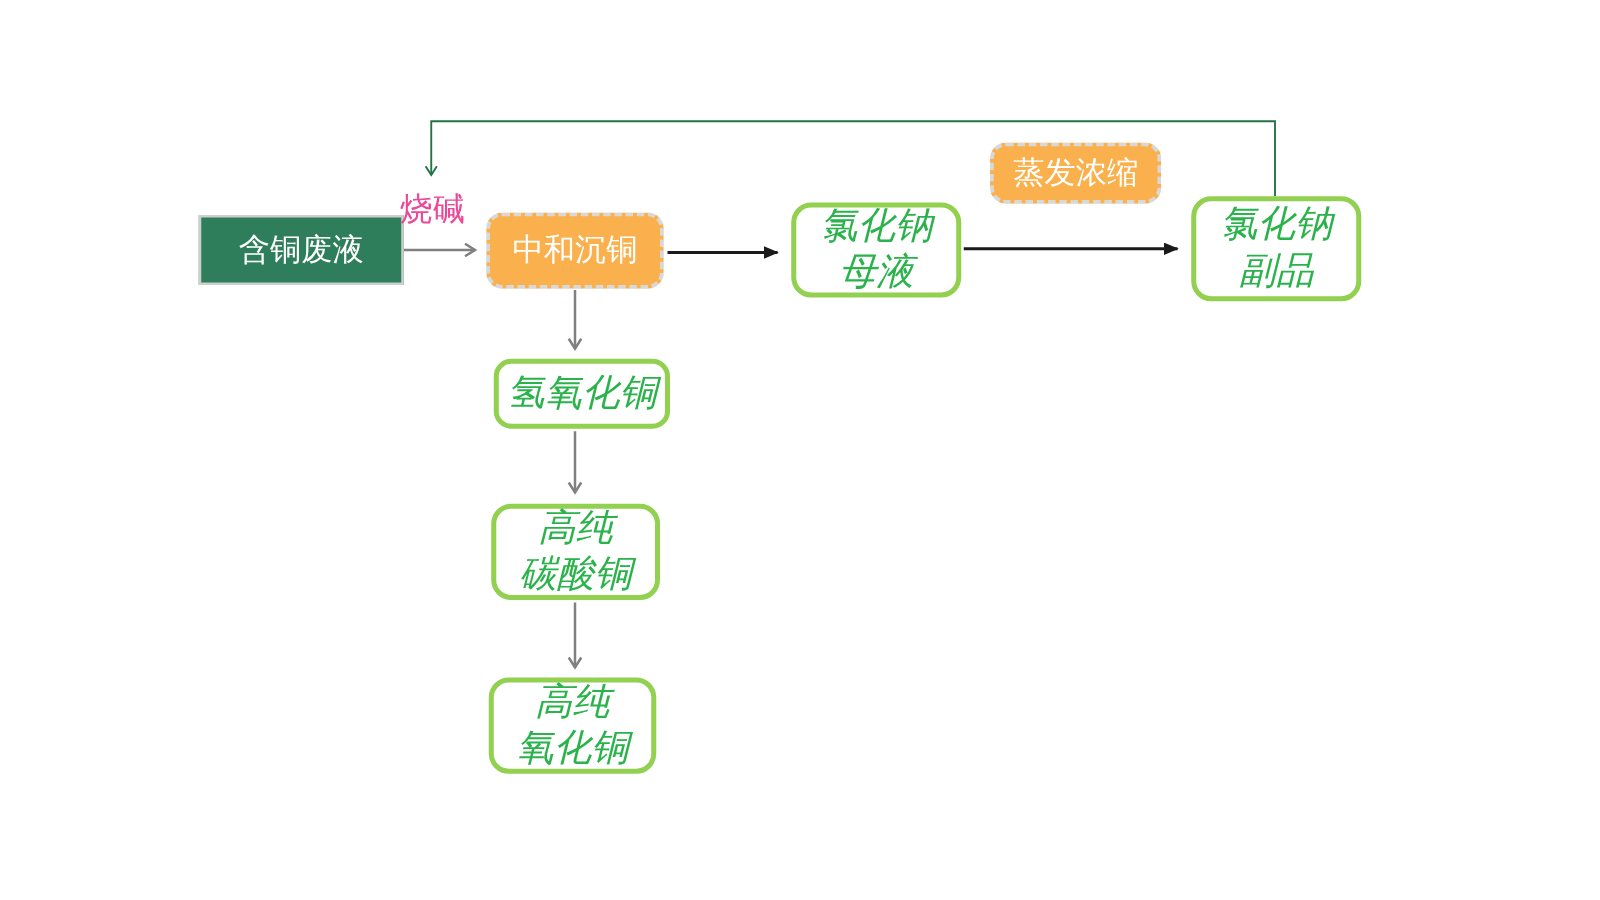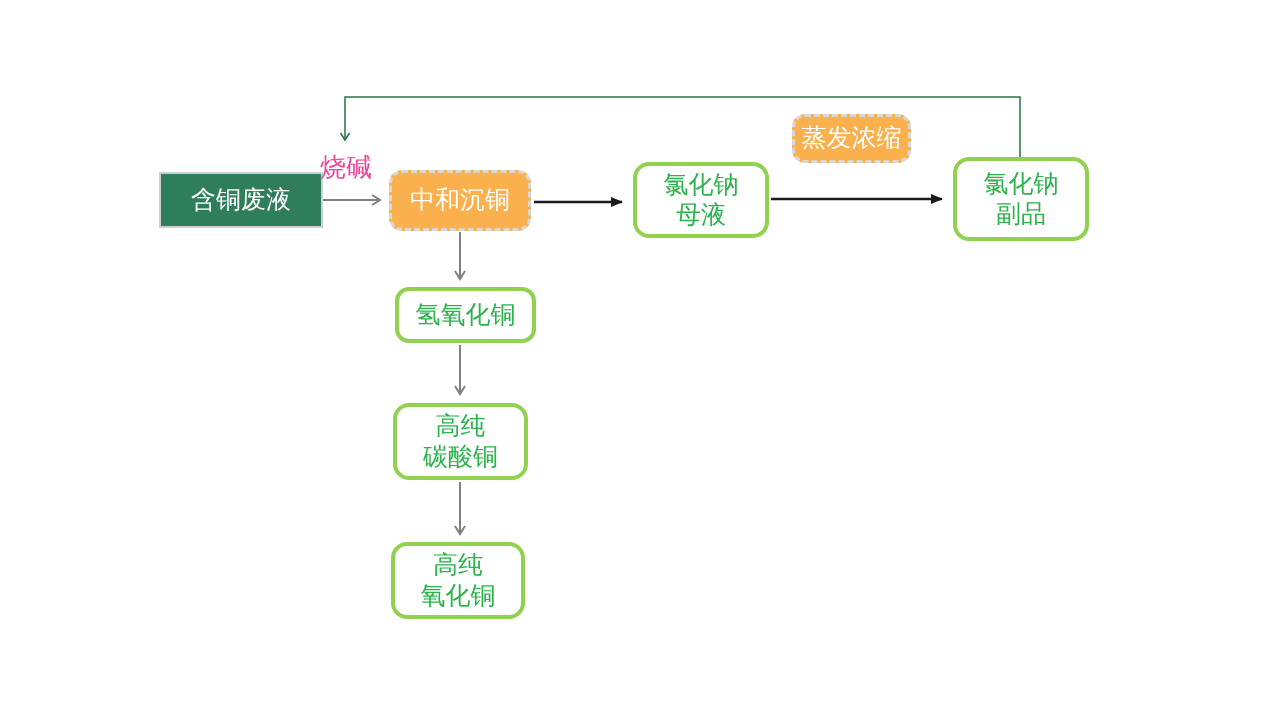--- a/index.html
+++ b/index.html
@@ -47,21 +47,22 @@
     border: 3px dashed #d8d8d8;
     border-radius: 13px;
     color: #ffffff;
     font-size: 25px;
   }
   .product-box {
     background: #ffffff;
     border: 4px solid var(--green-border, #92d050);
     border-radius: 16px;
     color: var(--green-text, #2bb34b);
-    font-size: 25px;
+    font-size: 30px;
+    font-style: italic;
   }
   .free-label {
     position: absolute;
     color: #ec4899;
     font-size: 26px;
     text-align: center;
   }
 </style>
 </head>
 <body>
@@ -98,21 +99,21 @@
 
   <div class="node process-box" style="left:389px; top:170px; width:142px; height:61px;">
     <span>中和沉铜</span>
   </div>
 
   <div class="node product-box" style="left:633px; top:162px; width:136px; height:76px;">
     <span>氯化钠</span>
     <span>母液</span>
   </div>
 
-  <div class="node process-box" style="left:792px; top:114px; width:119px; height:49px;">
+  <div class="node process-box" style="left:792px; top:114px; width:137px; height:49px;">
     <span>蒸发浓缩</span>
   </div>
 
   <div class="node product-box" style="left:953px; top:157px; width:136px; height:84px;">
     <span>氯化钠</span>
     <span>副品</span>
   </div>
 
   <div class="node product-box" style="left:395px; top:287px; width:141px; height:56px; border-radius:14px;">
     <span>氢氧化铜</span>

